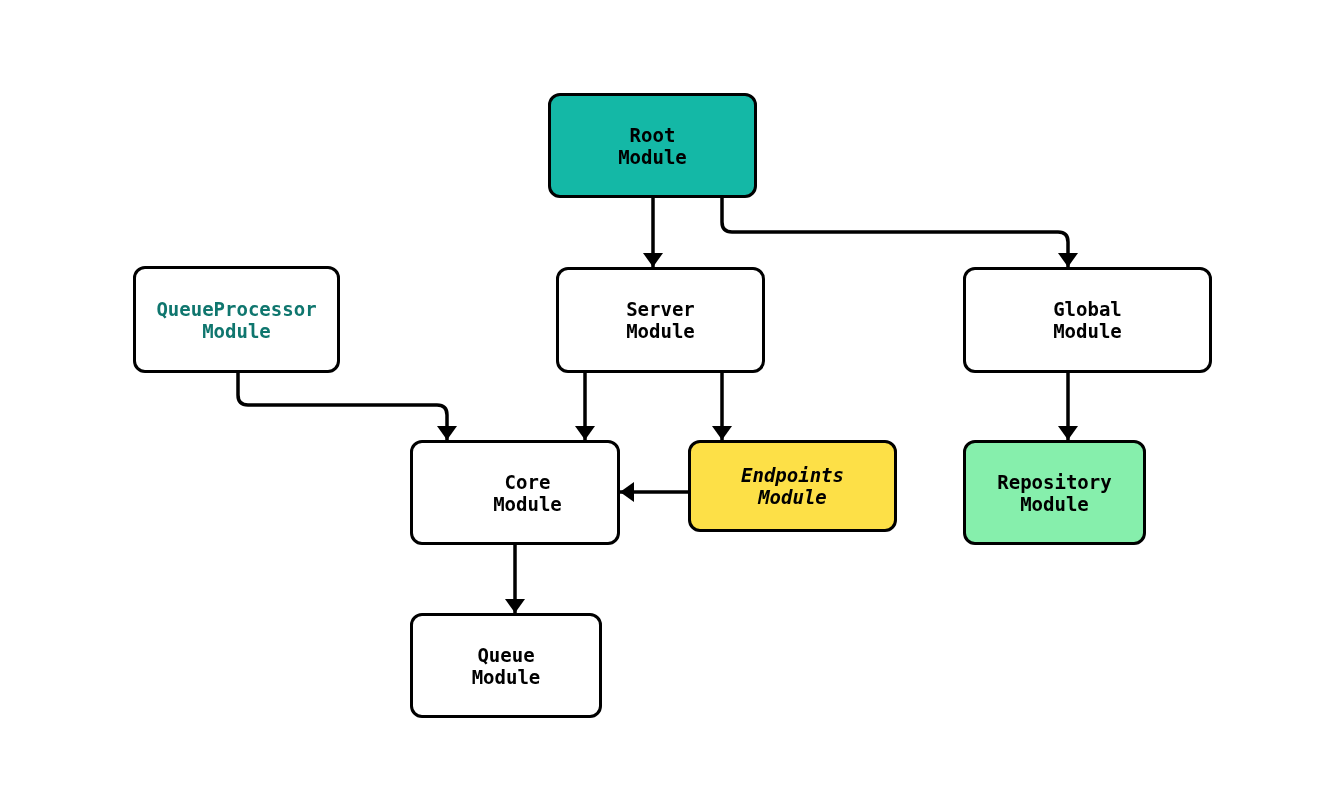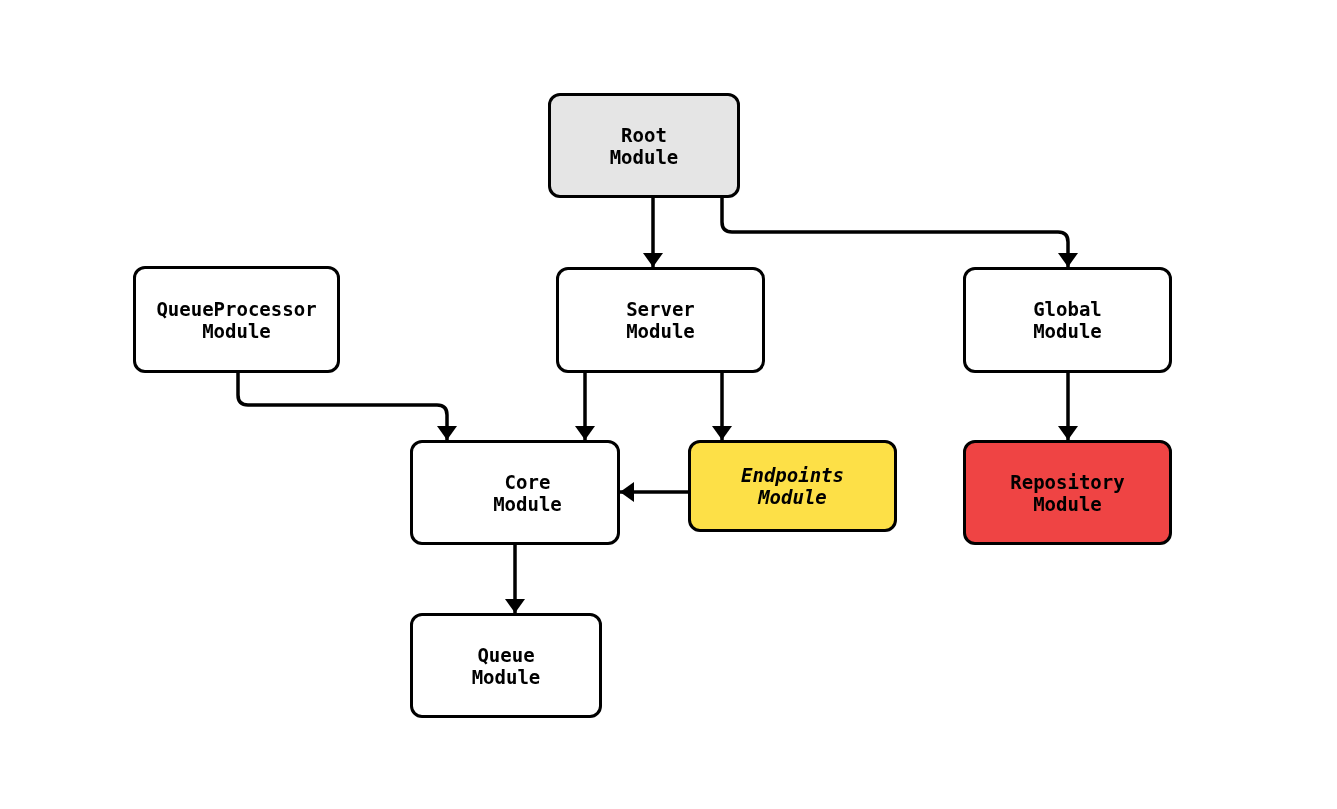--- a/index.html
+++ b/index.html
@@ -62,45 +62,45 @@
         <path class="edge" d="M 722 198 L 722 222 Q 722 232 732 232 L 1058 232 Q 1068 232 1068 242 L 1068 267" marker-end="url(#arrow)" stroke="#000000"></path>
         <path class="edge" d="M 238 373 L 238 395 Q 238 405 248 405 L 437 405 Q 447 405 447 415 L 447 440" marker-end="url(#arrow)" stroke="#000000"></path>
         <path class="edge" d="M 585 373 L 585 440" marker-end="url(#arrow)" stroke="#000000"></path>
         <path class="edge" d="M 722 373 L 722 440" marker-end="url(#arrow)" stroke="#000000"></path>
         <path class="edge" d="M 688 492 L 620 492" marker-end="url(#arrow)" stroke="#000000"></path>
         <path class="edge" d="M 1068 373 L 1068 440" marker-end="url(#arrow)" stroke="#000000"></path>
         <path class="edge" d="M 515 545 L 515 613" marker-end="url(#arrow)" stroke="#000000"></path>
       </g>
   </svg>
   <div>
-      <div class="node" style="left: 548px; top: 93px; width: 192px; height: 105px; border-color: rgb(0, 0, 0); background: #e5e5e5;">
+      <div class="node" style="left: 548px; top: 93px; width: 209px; height: 105px; border-color: rgb(0, 0, 0); background: #14b8a6;">
         <div class="label" style="color: rgb(0, 0, 0);">Root
 Module</div>
       </div>
       <div class="node" style="left: 133px; top: 266px; width: 207px; height: 107px; border-color: rgb(0, 0, 0); background: rgb(255, 255, 255);">
-        <div class="label" style="color: #000000;">QueueProcessor
+        <div class="label" style="color: #0f766e;">QueueProcessor
 Module</div>
       </div>
       <div class="node" style="left: 556px; top: 267px; width: 209px; height: 106px; border-color: rgb(0, 0, 0); background: rgb(255, 255, 255);">
         <div class="label" style="color: rgb(0, 0, 0);">Server
 Module</div>
       </div>
-      <div class="node" style="left: 963px; top: 267px; width: 209px; height: 106px; border-color: rgb(0, 0, 0); background: rgb(255, 255, 255);">
+      <div class="node" style="left: 963px; top: 267px; width: 249px; height: 106px; border-color: rgb(0, 0, 0); background: rgb(255, 255, 255);">
         <div class="label" style="color: rgb(0, 0, 0);">Global
 Module</div>
       </div>
       <div class="node" style="left: 410px; top: 440px; width: 210px; height: 105px; border-color: rgb(0, 0, 0); background: rgb(255, 255, 255);">
         <div class="label" style="color: rgb(0, 0, 0); margin-left: 25px;">Core
 Module</div>
       </div>
       <div class="node" style="left: 688px; top: 440px; width: 209px; height: 92px; border-color: rgb(0, 0, 0); background: #fde047; font-style: italic;">
         <div class="label" style="color: rgb(0, 0, 0);">Endpoints
 Module</div>
       </div>
-      <div class="node" style="left: 963px; top: 440px; width: 209px; height: 105px; border-color: rgb(0, 0, 0); background: #ef4444;">
+      <div class="node" style="left: 963px; top: 440px; width: 183px; height: 105px; border-color: rgb(0, 0, 0); background: #86efac;">
         <div class="label" style="color: rgb(0, 0, 0);">Repository
 Module</div>
       </div>
       <div class="node" style="left: 410px; top: 613px; width: 192px; height: 105px; border-color: rgb(0, 0, 0); background: rgb(255, 255, 255);">
         <div class="label" style="color: rgb(0, 0, 0);">Queue
 Module</div>
       </div>
     </div>
 </div>
 

